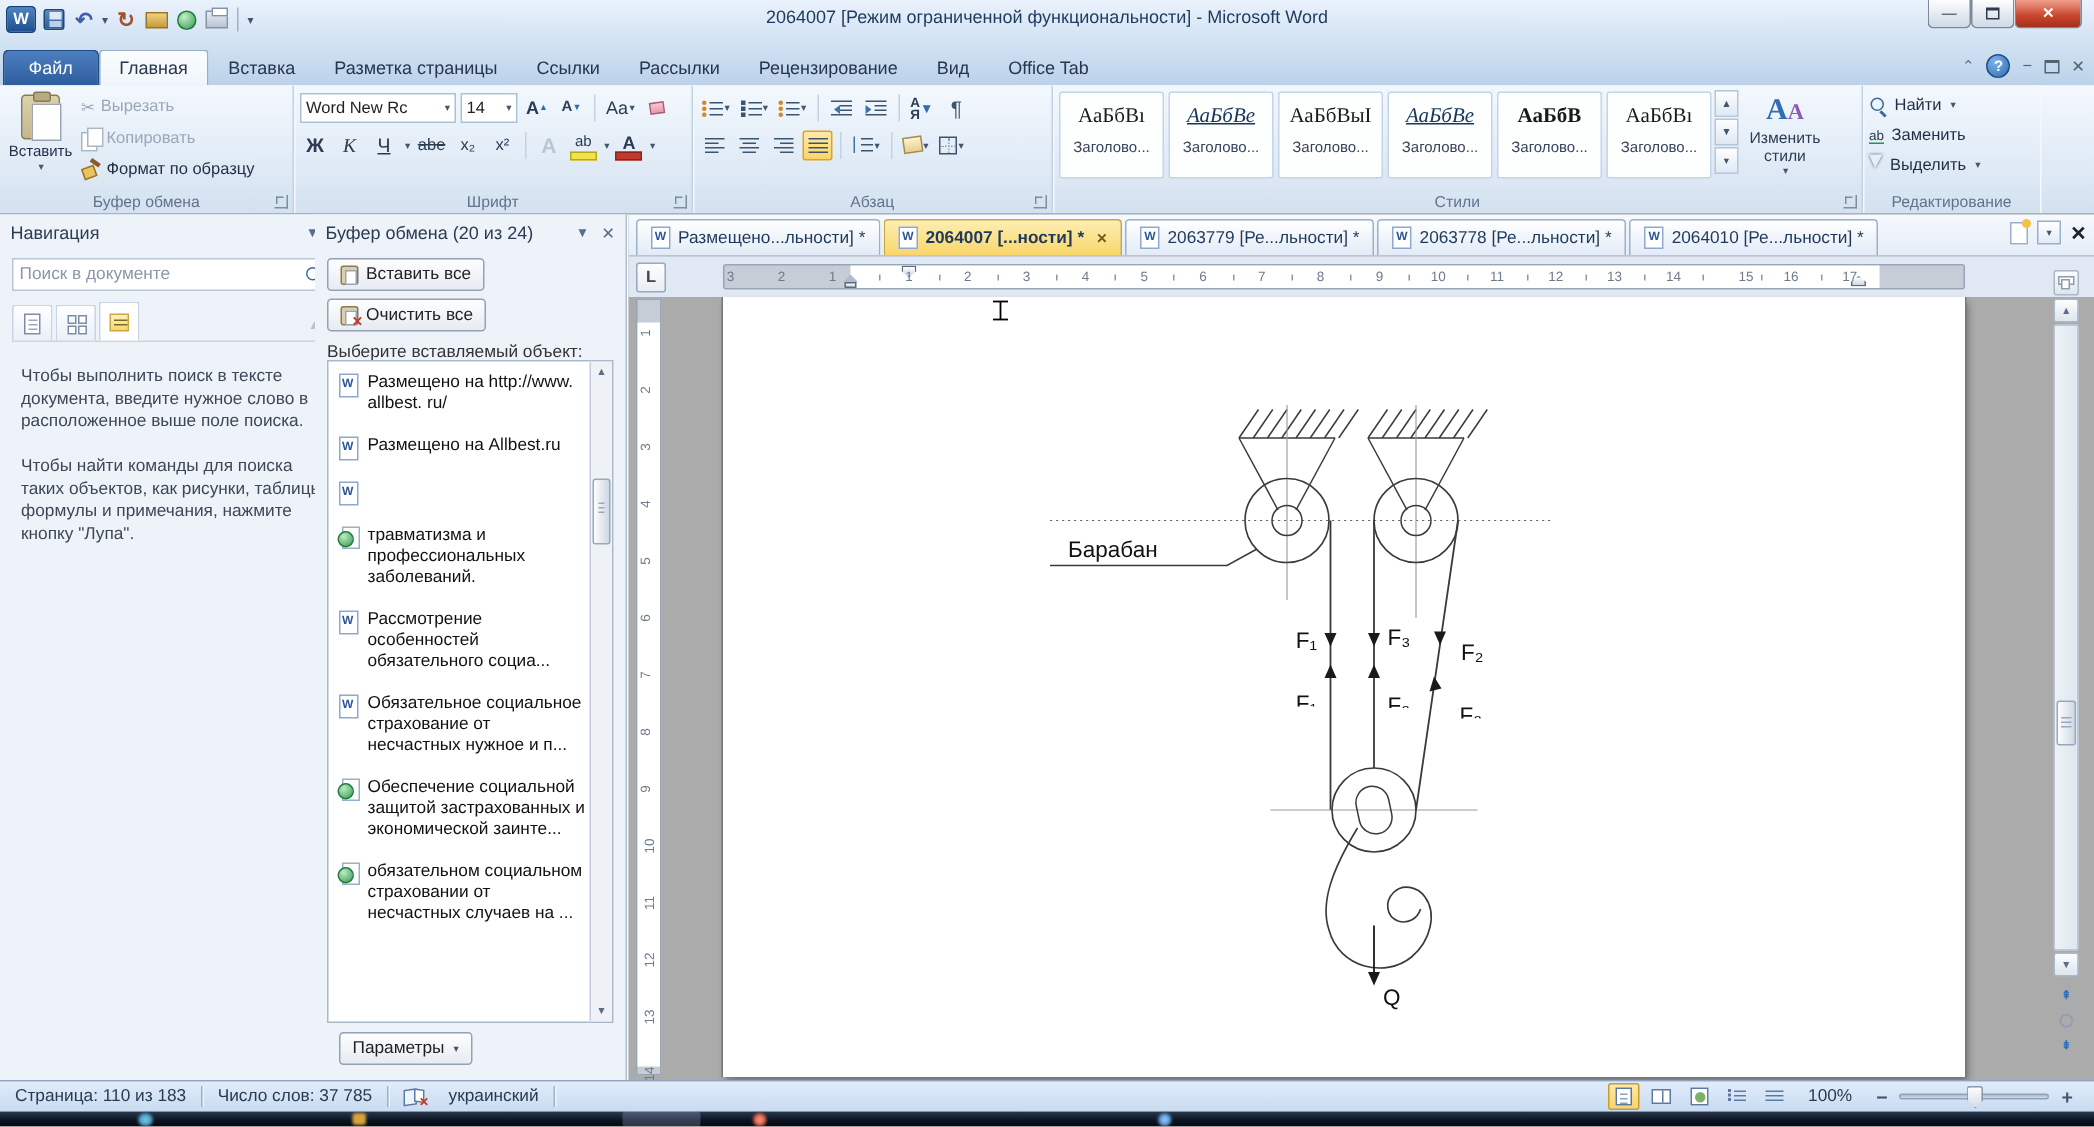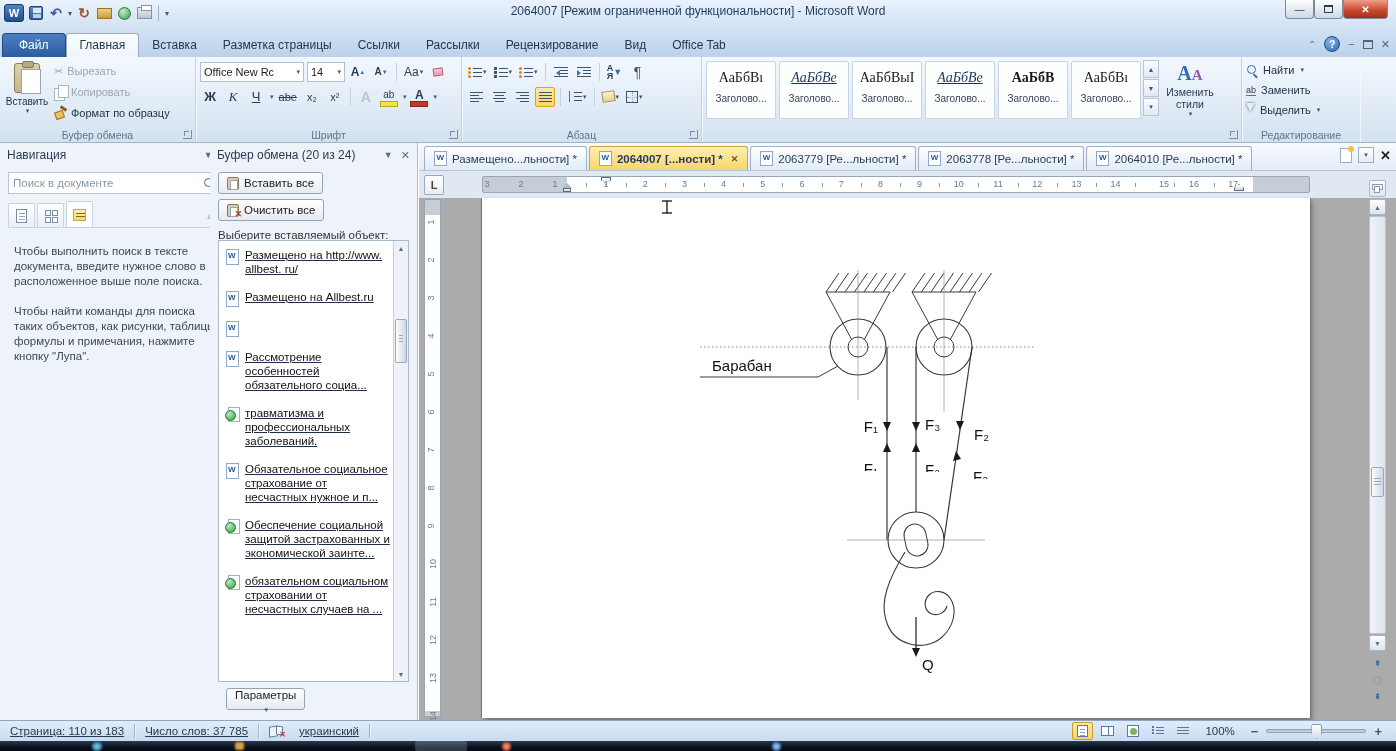--- a/index.html
+++ b/index.html
@@ -140,32 +140,32 @@
 .nav-arrows{margin-left:auto;display:flex;gap:6px;color:#b9c4d2;font-size:9px;padding-bottom:6px;}
 .navbody{padding:16px 12px 0 14px;font-size:11.5px;line-height:15px;color:#3c4856;}
 .navbody p{margin-bottom:15px;}
 .cbtn{display:inline-flex;align-items:center;gap:5px;height:22px;padding:0 8px;background:linear-gradient(#fefefe,#e6ebf2);border:1px solid #93a3b5;border-radius:3px;font-size:11.5px;color:#222;margin:5px 0 0 8px;}
 .mini-clip{width:12px;height:13px;background:#d9cfae;border:1px solid #8a7a50;border-radius:2px;position:relative;}
 .mini-clip:before{content:"";position:absolute;left:2px;top:2px;width:6px;height:8px;background:#fff;border:1px solid #9aa4b5;}
 .mini-clip.redx:after{content:"✕";position:absolute;right:-4px;bottom:-3px;color:#c0392b;font-size:9px;font-weight:bold;}
 .clip-prompt{margin:8px 0 4px 8px;font-size:11.5px;color:#333;}
 .listbox{position:absolute;left:8px;top:97px;width:191px;height:442px;background:#fff;border:1px solid #a9b9cb;overflow:hidden;}
 .listinner{position:absolute;left:0;top:0;right:15px;bottom:0;padding:7px 2px 0 6px;overflow:hidden;}
-.clip-item{display:flex;gap:6px;margin-bottom:14px;text-decoration:underline;}
+.clip-item{display:flex;gap:6px;margin-bottom:14px;}
 .ci-text{font-size:11.5px;line-height:14px;color:#111;}
 .ci-icon{flex:0 0 14px;height:15px;margin-top:1px;position:relative;}
 .ci-icon.ic-word:before{content:"";position:absolute;left:1px;top:0;width:11px;height:14px;background:#fff;border:1px solid #8ea8cf;}
 .ci-icon.ic-word:after{content:"W";position:absolute;left:3px;top:2px;font-size:8px;font-weight:bold;color:#2b579a;}
 .ci-icon.ic-globe:before{content:"";position:absolute;left:3px;top:0;width:10px;height:13px;background:#fff;border:1px solid #9ab0c9;}
 .ci-icon.ic-globe:after{content:"";position:absolute;left:0;top:3px;width:9px;height:9px;border-radius:50%;background:radial-gradient(circle at 35% 30%,#bfe8c4,#2f9e4e);border:1px solid #1f7a38;}
 .lb-scroll{position:absolute;right:0;top:0;bottom:0;width:15px;background:#eef2f7;border-left:1px solid #c3cfdc;}
 .lb-scroll .sa{position:absolute;left:0;right:0;height:14px;display:flex;align-items:center;justify-content:center;font-size:7px;color:#5a6e8c;}
 .lb-thumb{position:absolute;left:1px;right:1px;top:78px;height:44px;background:linear-gradient(90deg,#fdfdfd,#cdd8e4);border:1px solid #98a9bd;border-radius:2px;}
 .lb-thumb:before{content:"";position:absolute;left:3px;right:3px;top:18px;height:1px;background:#98a9bd;box-shadow:0 3px 0 #98a9bd,0 -3px 0 #98a9bd;}
-.params-btn{position:absolute;left:8px;bottom:10px;flex-direction:column;}
+.params-btn{position:absolute;left:8px;bottom:10px;}
 
 
 .docarea{position:absolute;left:419px;top:143px;width:977px;height:577px;background:#ababab;overflow:hidden;}
 .doctabbar{position:absolute;left:0;top:0;right:0;height:28px;background:linear-gradient(#f6f9fd,#e4edf8);border-bottom:1px solid #b6c6da;display:flex;align-items:flex-end;padding-left:5px;}
 .dtab{height:24px;display:flex;align-items:center;gap:5px;padding:0 9px;border:1px solid #9cb0c8;border-bottom:none;border-radius:3px 3px 0 0;background:linear-gradient(#fff,#e2ebf6);font-size:11.5px;color:#1e395b;margin-right:2px;white-space:nowrap;}
 .dtab.active{background:linear-gradient(#fdeeb3,#f9d66a);border-color:#c7a83e;font-weight:bold;}
 .dtab-close{font-size:9px;color:#6b5a1e;margin-left:3px;}
 .wicon{width:13px;height:15px;position:relative;flex:0 0 13px;}
 .wicon:before{content:"";position:absolute;inset:0;background:#fff;border:1px solid #8ea8cf;}
 .wicon:after{content:"W";position:absolute;left:2.5px;top:2px;font-size:8px;font-weight:bold;color:#2b579a;}
@@ -195,21 +195,21 @@
 .vs-thumb{position:absolute;left:1px;top:250px;width:13px;height:30px;background:linear-gradient(90deg,#fdfdfd,#cdd8e4);border:1px solid #98a9bd;border-radius:2px;}
 .vs-thumb:before{content:"";position:absolute;left:2px;right:2px;top:13px;height:1px;background:#98a9bd;box-shadow:0 3px 0 #98a9bd,0 -3px 0 #98a9bd;}
 .ruler-toggle{width:17px;height:17px;background:linear-gradient(#fdfdfe,#dde5ee);border:1px solid #aab8c8;position:relative;border-radius:2px;}
 .ruler-toggle:before{content:"";position:absolute;left:2px;top:3px;right:2px;height:4px;background:#fff;border:1px solid #8b9cb0;}
 .ruler-toggle:after{content:"";position:absolute;left:4px;bottom:3px;width:4px;height:5px;background:#fff;border:1px solid #8b9cb0;}
 .pgbtn{position:absolute;left:0;width:17px;height:16px;display:flex;align-items:center;justify-content:center;font-size:8px;color:#2f6db5;font-weight:bold;}
 .browse-circle{position:absolute;left:4px;width:9px;height:9px;border-radius:50%;border:1.5px solid #8b9cb0;}
 
 
 .statusbar{position:absolute;left:0;top:720px;width:1396px;height:21px;background:linear-gradient(#e2ecfa,#c8dbf0);border-top:1px solid #8fa6c1;display:flex;align-items:center;font-size:11.5px;color:#273c52;}
-.sb-item{padding:0 10px;white-space:nowrap;text-decoration:underline;}
+.sb-item{padding:0 10px;white-space:nowrap;}
 .sb-sep{width:1px;height:14px;background:#9fb3c8;box-shadow:1px 0 0 #eef4fb;}
 .bookic{width:16px;height:12px;position:relative;margin:0 4px 0 10px;}
 .bookic:before{content:"";position:absolute;left:0;top:1px;width:7px;height:9px;background:#eef4fb;border:1px solid #5a7aa5;transform:skewY(-8deg);}
 .bookic:after{content:"✕";position:absolute;right:-1px;bottom:-2px;color:#c0392b;font-size:8px;font-weight:bold;}
 .bookic i{position:absolute;left:7px;top:1px;width:7px;height:9px;background:#fff;border:1px solid #5a7aa5;transform:skewY(8deg);}
 .sb-right{margin-left:auto;display:flex;align-items:center;gap:4px;padding-right:10px;}
 .viewbtn{width:21px;height:18px;border:1px solid transparent;display:flex;align-items:center;justify-content:center;border-radius:2px;}
 .viewbtn.active{background:linear-gradient(#fde9a9,#f9d36a);border-color:#c99c2e;}
 .vb-ic{width:11px;height:12px;border:1px solid #5a7aa5;background:#fff;position:relative;}
 .vb-ic i{position:absolute;left:2px;right:2px;top:3px;height:1px;background:#8aa0bd;box-shadow:0 3px 0 #8aa0bd,0 6px 0 #8aa0bd;}
@@ -311,21 +311,21 @@
             </div>
         </div>
       </div>
       <div class="glabel">Буфер обмена</div>
       <div class="launcher"></div>
     </div>
 
     <div class="rgroup" style="width:266px;">
       <div class="rrow">
         <div class="combo" style="width:104px;">
-            <span style="flex:1;white-space:nowrap;overflow:hidden;">Office New Rc</span>
+            <span style="flex:1;white-space:nowrap;overflow:hidden;">Word New Rc</span>
             <span class="smalldrop">▾</span>
           </div>
         <div class="combo" style="width:38px;">
             <span style="flex:1;">14</span>
             <span class="smalldrop">▾</span>
           </div>
         <span class="ribtn" style="font-weight:bold;">
             <span>А</span>
             <sup style="font-size:6px;color:#2f6db5;">▲</sup>
           </span>
@@ -517,20 +517,21 @@
           <span>▲</span>
           <span>▼</span>
           <span>▾</span>
         </div>
         <div class="chgstyles">
           <span class="aa-ic">А<em>А</em></span>
           <span>Изменить стили</span>
           <span class="smalldrop">▾</span>
         </div>
       </div>
+      <div class="glabel">Стили</div>
       <div class="launcher"></div>
     </div>
 
     <div class="rgroup" style="width:118px;border-right:none;">
       <div class="editrow">
           <span class="mag"></span>
           <span>Найти</span>
           <span class="smalldrop">▾</span>
         </div>
       <div class="editrow">
@@ -607,26 +608,26 @@
             <span class="ci-text">Размещено на http://www. allbest. ru/</span>
           </div>
           <div class="clip-item">
             <span class="ci-icon ic-word"></span>
             <span class="ci-text">Размещено на Allbest.ru</span>
           </div>
           <div class="clip-item">
             <span class="ci-icon ic-word"></span>
           </div>
           <div class="clip-item">
+            <span class="ci-icon ic-globe"></span>
+            <span class="ci-text">травматизма и профессиональных заболеваний.</span>
+          </div>
+          <div class="clip-item">
             <span class="ci-icon ic-word"></span>
             <span class="ci-text">Рассмотрение особенностей обязательного социа...</span>
-          </div>
-          <div class="clip-item">
-            <span class="ci-icon ic-globe"></span>
-            <span class="ci-text">травматизма и профессиональных заболеваний.</span>
           </div>
           <div class="clip-item">
             <span class="ci-icon ic-word"></span>
             <span class="ci-text">Обязательное социальное страхование от несчастных нужное и п...</span>
           </div>
           <div class="clip-item">
             <span class="ci-icon ic-globe"></span>
             <span class="ci-text">Обеспечение социальной защитой застрахованных и экономической заинте...</span>
           </div>
           <div class="clip-item">

